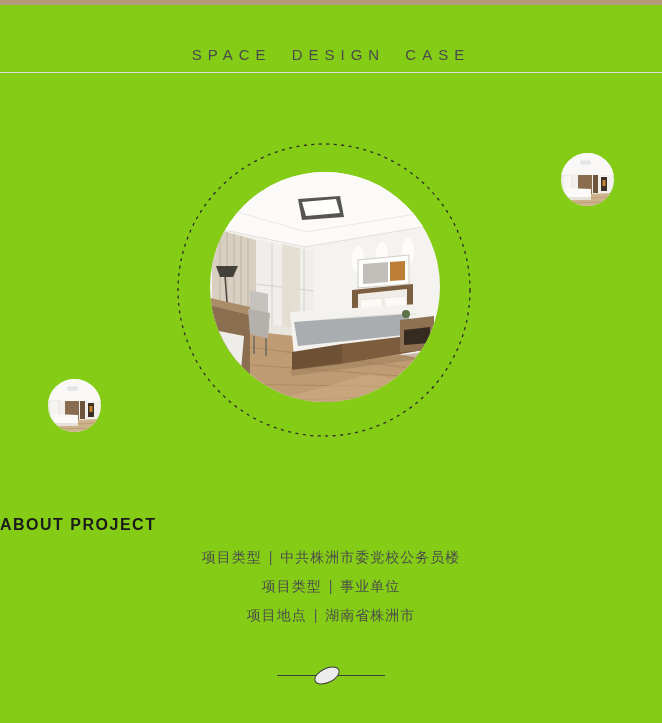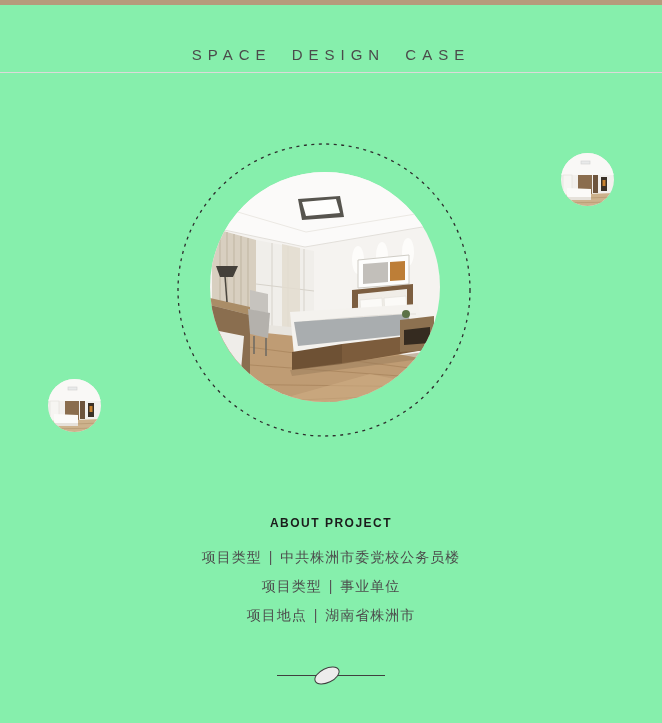--- a/index.html
+++ b/index.html
@@ -1,36 +1,36 @@
 <!DOCTYPE html>
 <html lang="zh"><head>
 <meta charset="utf-8">
 <style>
   html,body{margin:0;padding:0;background:#edecec;}
   .page{
-    position:relative;width:662px;height:723px;background:#86efac;overflow:hidden;
+    position:relative;width:662px;height:723px;background:#84cc16;overflow:hidden;
     font-family:"Liberation Sans", sans-serif;
   }
   .accent-bar{position:absolute;top:0;left:0;width:662px;height:5px;background:#b69b7b;}
   .header-title{
     position:absolute;top:46px;left:0;width:662px;text-align:center;
     font-size:15px;font-weight:400;color:#4b4b4b;letter-spacing:6px;word-spacing:10px;
   }
   .header-line{position:absolute;top:72px;left:0;width:662px;height:1px;background:#dcdada;}
   .dashed-ring{position:absolute;left:177px;top:143px;width:294px;height:294px;}
   .main-photo{
     position:absolute;left:210px;top:172px;width:230px;height:230px;
     border-radius:50%;overflow:hidden;
   }
   .thumb{position:absolute;width:53px;height:53px;border-radius:50%;overflow:hidden;}
   .thumb-tr{left:561px;top:153px;}
   .thumb-lf{left:48px;top:379px;}
   .about-title{
-    position:absolute;top:516px;left:0;width:662px;text-align:center;
-    font-size:12px;font-weight:bold;color:#1b1b1b;letter-spacing:1.5px;
+    position:absolute;top:516px;left:0;width:662px;text-align:left;
+    font-size:16px;font-weight:bold;color:#1b1b1b;letter-spacing:1.5px;
   }
   .project-rows{position:absolute;top:543px;left:0;width:662px;text-align:center;}
   .project-row{height:29px;line-height:29px;font-size:14px;color:#4c4c4c;letter-spacing:1px;}
   .project-sep{margin:0 7px;color:#555;}
   .footer-divider{position:absolute;left:271px;top:663px;width:120px;height:26px;}
   svg{display:block;}
 </style>
 </head>
 <body>
 

